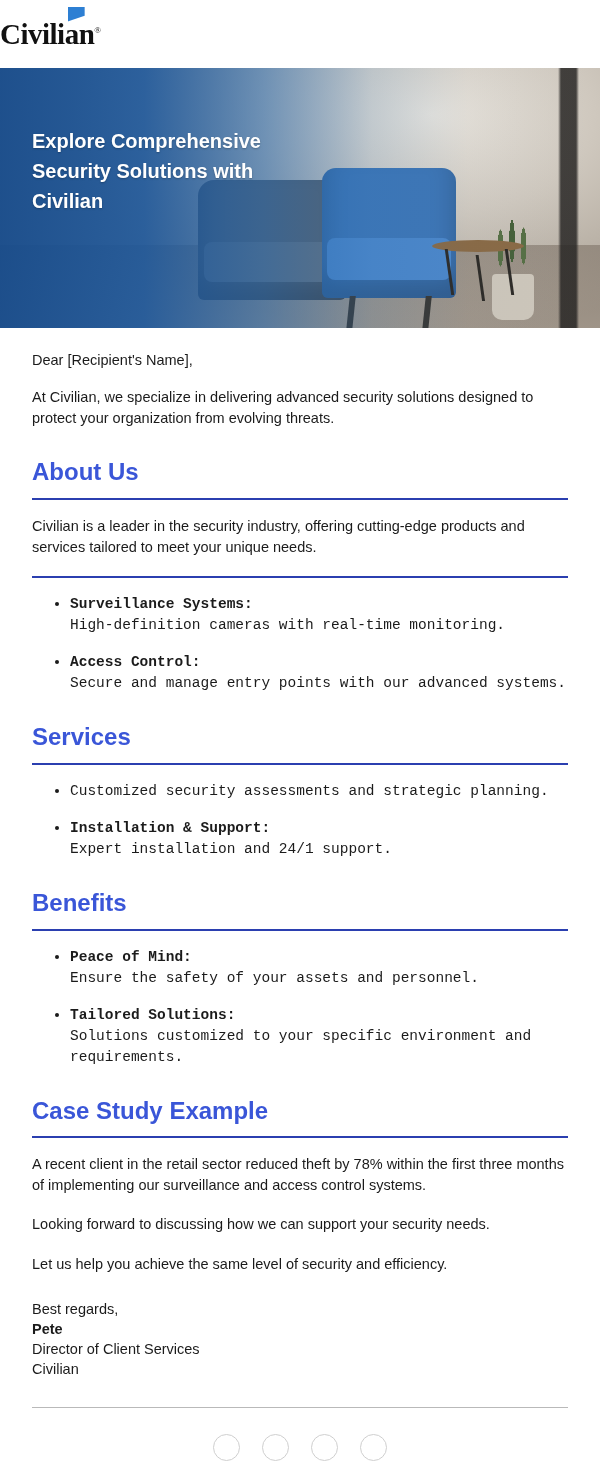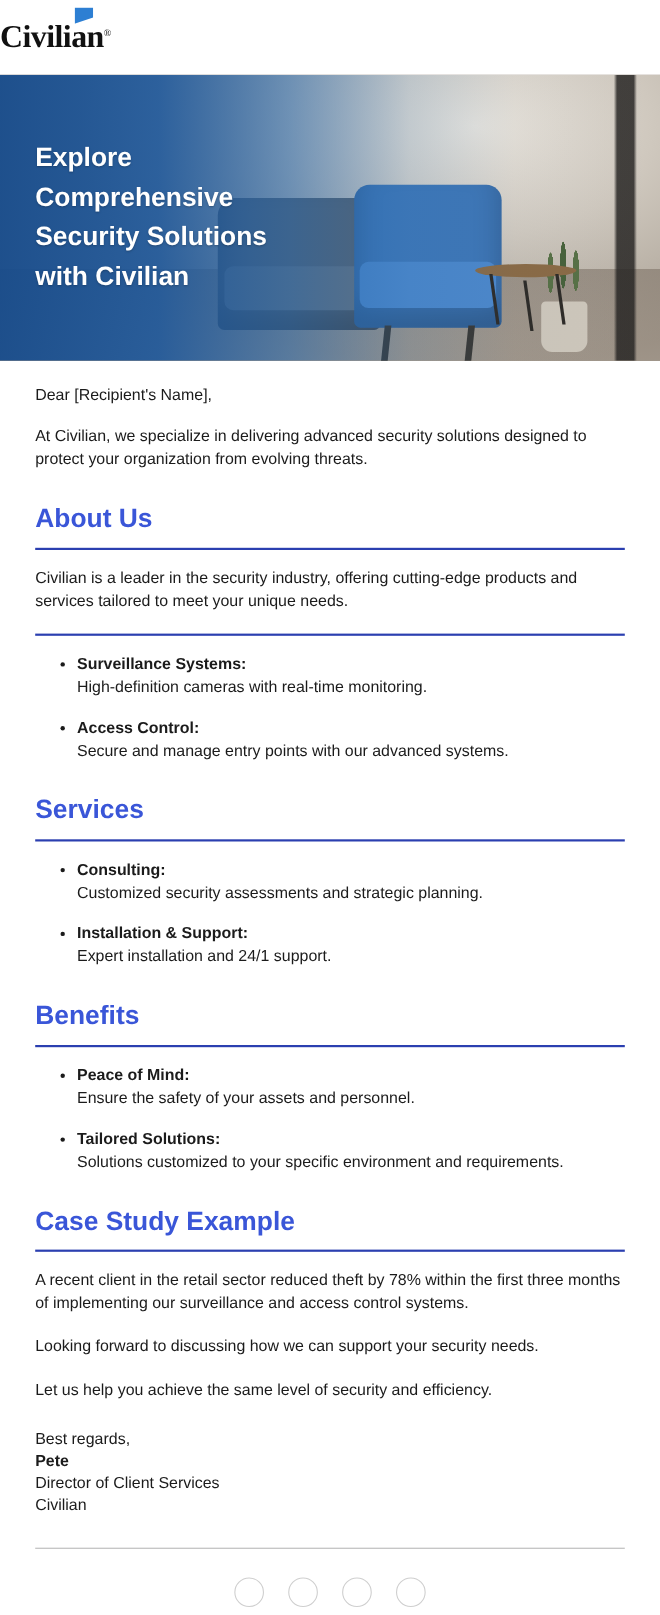--- a/index.html
+++ b/index.html
@@ -162,21 +162,21 @@
     position: absolute;
     inset: 0;
     background: linear-gradient(to right, rgba(20,74,140,0.93) 0%, rgba(26,86,156,0.88) 24%, rgba(33,102,175,0.55) 44%, rgba(40,116,190,0.16) 62%, rgba(40,116,190,0.02) 78%, rgba(40,116,190,0) 100%);
   }
   .hero .headline {
     position: absolute;
     left: 32px;
     top: 58px;
     width: 230px;
     color: #ffffff;
-    font-size: 24px;
+    font-size: 20px;
     font-weight: bold;
     line-height: 1.5;
     text-shadow: 0 1px 2px rgba(0,0,0,0.25);
   }
 
   
   .body-wrap {
     padding: 22px 32px 0 32px;
     color: #1b1b1b;
     font-size: 14.5px;
@@ -197,20 +197,21 @@
     border-top: 2px solid #2b3fb0;
     margin: 0 0 16px 0;
   }
   ul.items {
     margin: 0 0 10px 0;
     padding-left: 38px;
   }
   ul.items li {
     margin: 0 0 16px 0;
     list-style: disc;
+    font-family: Liberation Mono, monospace;
   }
   ul.items li .lead {
     font-weight: bold;
     display: block;
   }
   ul.items li .desc { display: block; }
 
   .sig { margin-top: 24px; line-height: 1.38; }
   .sig .name { font-weight: bold; }
 
@@ -286,21 +287,20 @@
       <li>
         <span class="lead">Access Control:</span>
         <span class="desc">Secure and manage entry points with our advanced systems.</span>
       </li>
     </ul>
 
     <h2 class="section">Services</h2>
     <hr class="rule">
     <ul class="items">
       <li>
-        <span class="lead">Consulting:</span>
         <span class="desc">Customized security assessments and strategic planning.</span>
       </li>
       <li>
         <span class="lead">Installation &amp; Support:</span>
         <span class="desc">Expert installation and 24/1 support.</span>
       </li>
     </ul>
 
     <h2 class="section">Benefits</h2>
     <hr class="rule">

